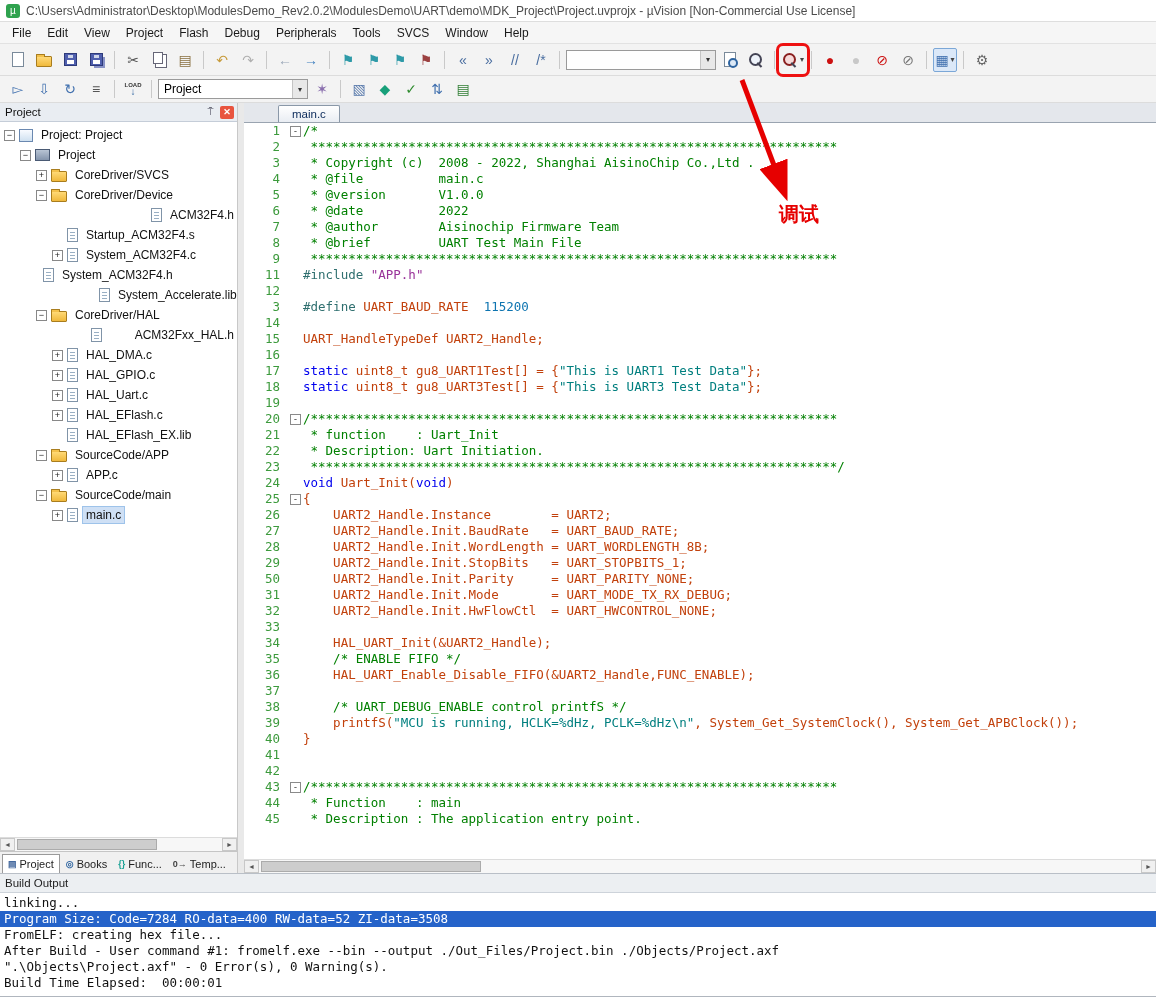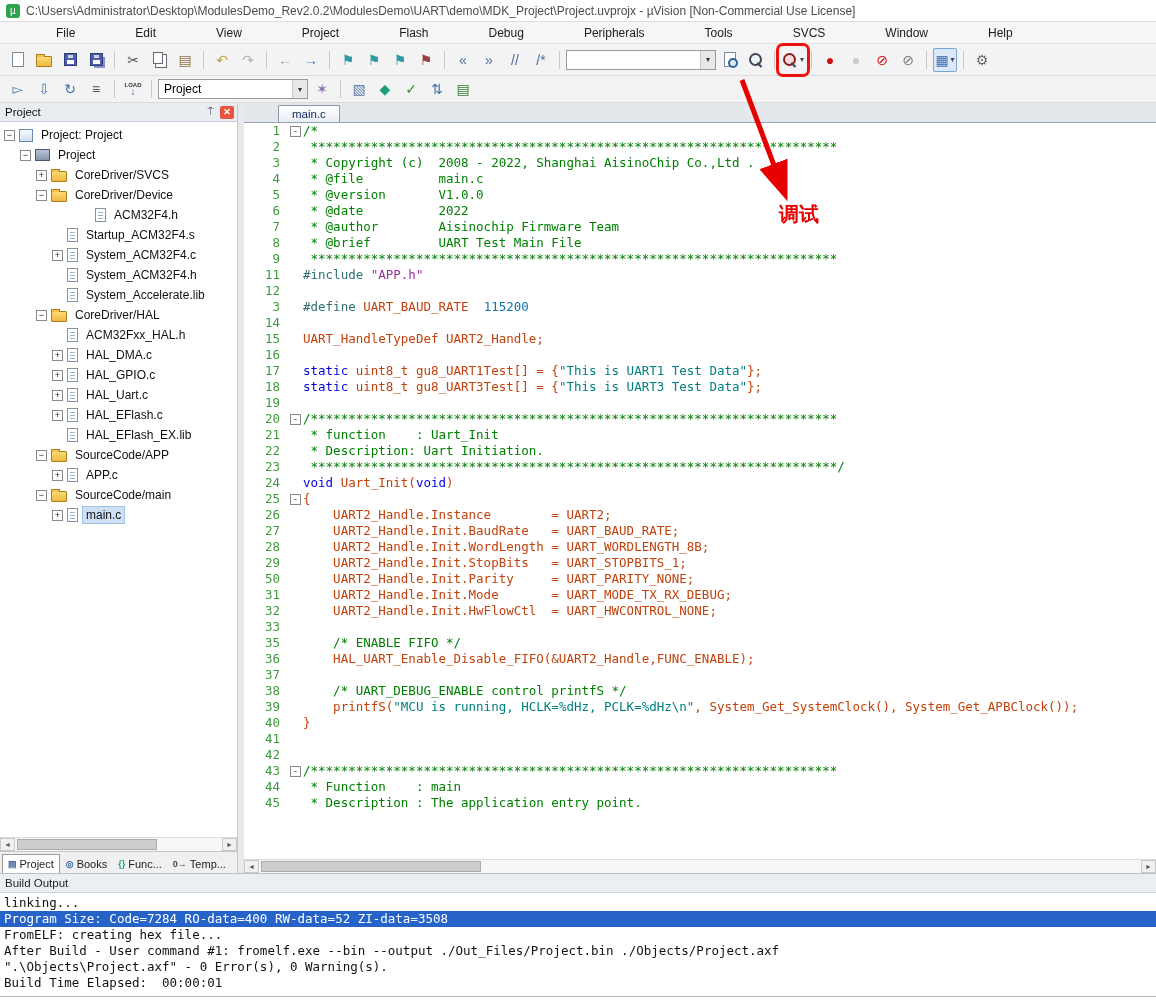--- a/index.html
+++ b/index.html
@@ -9,21 +9,21 @@
 
   
   .titlebar { height:22px; display:flex; align-items:center; gap:6px; padding:0 6px;
     background:#ffffff; border-bottom:1px solid #dedede; font-size:12px; color:#4c4c4c; white-space:nowrap; }
   .app-icon { width:14px; height:14px; background:#2fa24e; border-radius:3px; color:#fff;
     font-size:10px; line-height:14px; text-align:center; flex:none; }
 
   
   .menubar { height:22px; display:flex; align-items:center; background:#f6f6f6;
     border-bottom:1px solid #e2e2e2; font-size:12px; color:#1a1a1a; padding-left:4px; }
-  .menu-item { padding:2px 8px;margin-left:44px; }
+  .menu-item { padding:2px 8px; }
 
   
   .toolbar { display:flex; align-items:center; background:#f3f3f3; border-bottom:1px solid #dcdcdc;
     padding:0 6px; gap:2px; }
   #toolbar1 { height:32px; }
   #toolbar2 { height:27px; }
   .tbi { height:24px; min-width:24px; display:flex; align-items:center; justify-content:center;
     border-radius:2px; position:relative; flex:none; }
   .tbi-glyph { font-size:14px; line-height:1; }
   .tbi-dd { font-size:8px; color:#444; margin-left:2px; }
@@ -328,51 +328,51 @@
           <div class="tree-row" style="padding-left: 36px;">
             <span class="expand-box">+</span>
             <span class="tree-icon ti-folder"></span>
             <span class="tree-label">CoreDriver/SVCS</span>
           </div>
           <div class="tree-row" style="padding-left: 36px;">
             <span class="expand-box">−</span>
             <span class="tree-icon ti-folder"></span>
             <span class="tree-label">CoreDriver/Device</span>
           </div>
-          <div class="tree-row" style="padding-left: 80px;">
+          <div class="tree-row" style="padding-left: 80px; justify-content: flex-end;">
             <span class="expand-spacer"></span>
             <span class="tree-icon ti-file"></span>
             <span class="tree-label">ACM32F4.h</span>
           </div>
           <div class="tree-row" style="padding-left: 52px;">
             <span class="expand-spacer"></span>
             <span class="tree-icon ti-file"></span>
             <span class="tree-label">Startup_ACM32F4.s</span>
           </div>
           <div class="tree-row" style="padding-left: 52px;">
             <span class="expand-box">+</span>
             <span class="tree-icon ti-file"></span>
             <span class="tree-label">System_ACM32F4.c</span>
           </div>
-          <div class="tree-row" style="padding-left: 52px;">
+          <div class="tree-row" style="padding-left: 28px;">
             <span class="expand-spacer"></span>
             <span class="tree-icon ti-file"></span>
             <span class="tree-label">System_ACM32F4.h</span>
           </div>
-          <div class="tree-row" style="padding-left: 52px;">
+          <div class="tree-row" style="padding-left: 36px; margin-left: 48px;">
             <span class="expand-spacer"></span>
             <span class="tree-icon ti-file"></span>
             <span class="tree-label">System_Accelerate.lib</span>
           </div>
           <div class="tree-row" style="padding-left: 36px;">
             <span class="expand-box">−</span>
             <span class="tree-icon ti-folder"></span>
             <span class="tree-label">CoreDriver/HAL</span>
           </div>
-          <div class="tree-row" style="padding-left: 52px;">
+          <div class="tree-row" style="padding-left: 52px; justify-content: space-between;">
             <span class="expand-spacer"></span>
             <span class="tree-icon ti-file"></span>
             <span class="tree-label">ACM32Fxx_HAL.h</span>
           </div>
           <div class="tree-row" style="padding-left: 52px;">
             <span class="expand-box">+</span>
             <span class="tree-icon ti-file"></span>
             <span class="tree-label">HAL_DMA.c</span>
           </div>
           <div class="tree-row" style="padding-left: 52px;">
@@ -610,20 +610,25 @@
             <span class="ln">32</span>
             <span class="fold-col"></span>
             <span class="code-text"><span class="sg-p">    UART2_Handle.Init.HwFlowCtl  = UART_HWCONTROL_NONE;</span></span>
           </div>
           <div class="code-line">
             <span class="ln">33</span>
             <span class="fold-col"></span>
             <span class="code-text"></span>
           </div>
           <div class="code-line">
+            <span class="ln">34</span>
+            <span class="fold-col"></span>
+            <span class="code-text"><span class="sg-p">    HAL_UART_Init(&amp;UART2_Handle);</span></span>
+          </div>
+          <div class="code-line">
             <span class="ln">35</span>
             <span class="fold-col"></span>
             <span class="code-text"><span class="sg-c">    /* ENABLE FIFO */</span></span>
           </div>
           <div class="code-line">
             <span class="ln">36</span>
             <span class="fold-col"></span>
             <span class="code-text"><span class="sg-p">    HAL_UART_Enable_Disable_FIFO(&amp;UART2_Handle,FUNC_ENABLE);</span></span>
           </div>
           <div class="code-line">

